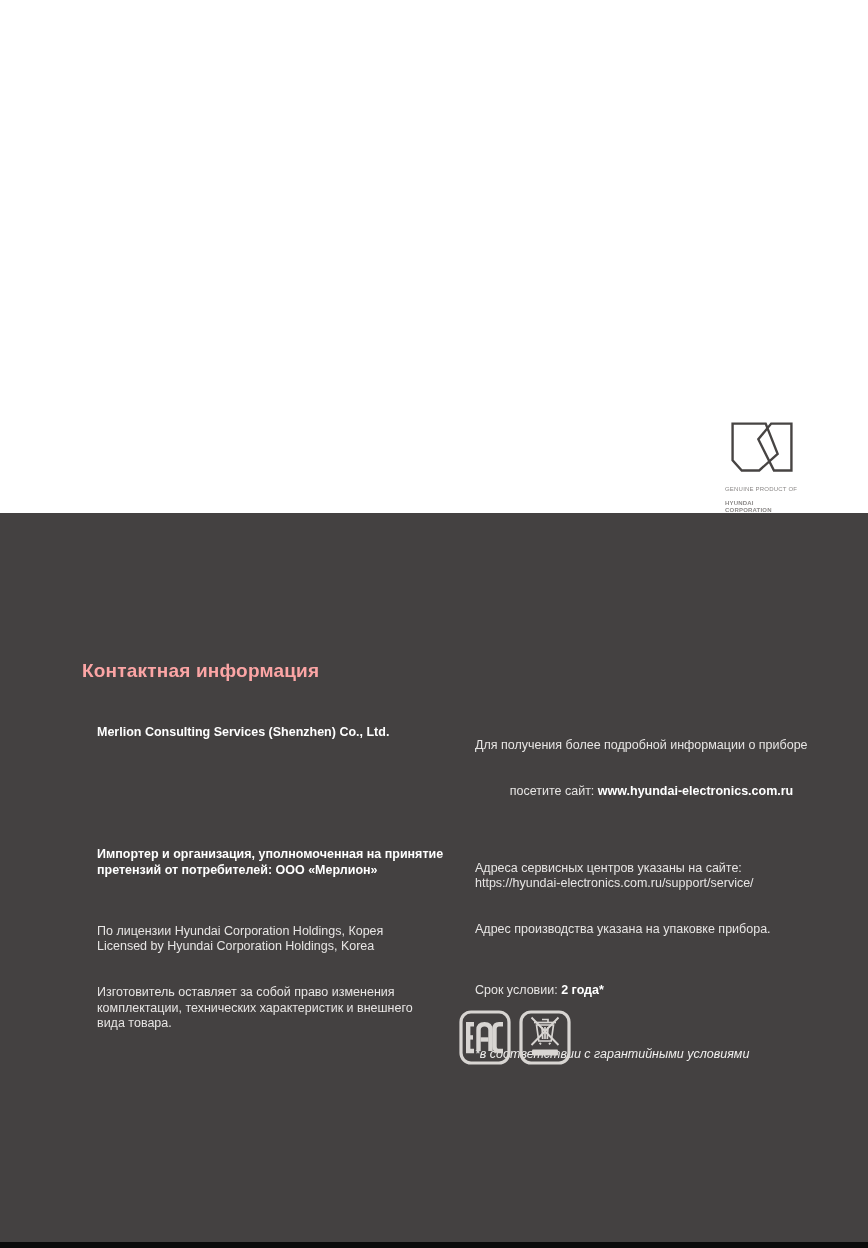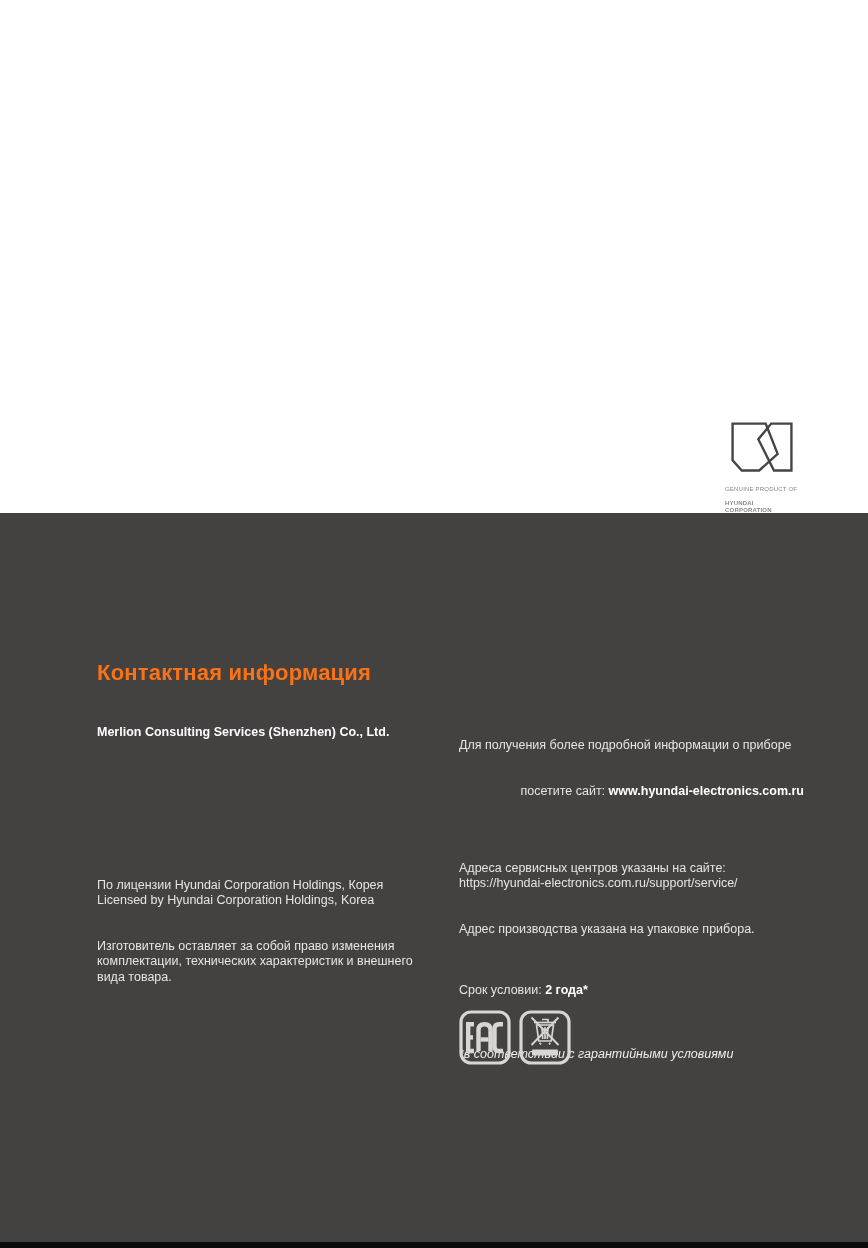--- a/index.html
+++ b/index.html
@@ -18,33 +18,33 @@
     letter-spacing:.2px;white-space:pre-line;text-align:left;
   }
   .logo-caption .cap1{display:block;font-weight:400;}
   .logo-caption .cap2{display:block;font-weight:700;}
   
   .dark-section{
     position:absolute;left:0;top:513px;width:868px;height:729px;
     background:#444141;color:#e7e5e4;
   }
   .contact-heading{
-    position:absolute;left:97px;top:147px;
-    color:#f97316;font-size:22px;font-weight:700;letter-spacing:.2px;
+    position:absolute;left:82px;top:147px;
+    color:#fca5a5;font-size:19px;font-weight:700;letter-spacing:.2px;
   }
   .col{
     position:absolute;font-size:12.5px;line-height:15.4px;
     white-space:pre-line;
   }
   .col-left{left:97px;top:181px;width:355px;}
-  .col-right{left:459px;top:194px;width:345px;}
+  .col-right{left:475px;top:194px;width:345px;}
   .para{margin:0 0 15px 0;}
   .b{font-weight:700;color:#ffffff;}
   .r{font-weight:400;color:#e7e5e4;}
-  .inline-line{white-space:pre;text-align:right;}
+  .inline-line{white-space:pre;}
   .footnote{font-style:italic;margin-top:18px;color:#f0efee;}
   
   .marks-row{
     position:absolute;left:459px;top:497px;display:flex;gap:8px;
   }
   .mark-box{display:block;}
   
   .bottom-bar{
     position:absolute;left:0;bottom:0;width:868px;height:6px;background:#0b0b0b;
   }
@@ -71,20 +71,22 @@
 
     <div class="contact-heading">Контактная информация</div>
 
     <div class="col col-left">
       <div class="para">
         <div class="b">Merlion Consulting Services (Shenzhen) Co., Ltd.</div>
       </div>
       <div class="para">
       </div>
       <div class="para">
+        <div class="b">Импортер и организация, уполномоченная на принятие
+претензий от потребителей: ООО «Мерлион»</div>
       </div>
       <div class="para r">По лицензии Hyundai Corporation Holdings, Корея
 Licensed by Hyundai Corporation Holdings, Korea</div>
       <div class="para r">Изготовитель оставляет за собой право изменения
 комплектации, технических характеристик и внешнего
 вида товара.</div>
       
     </div>
 
     <div class="col col-right">

